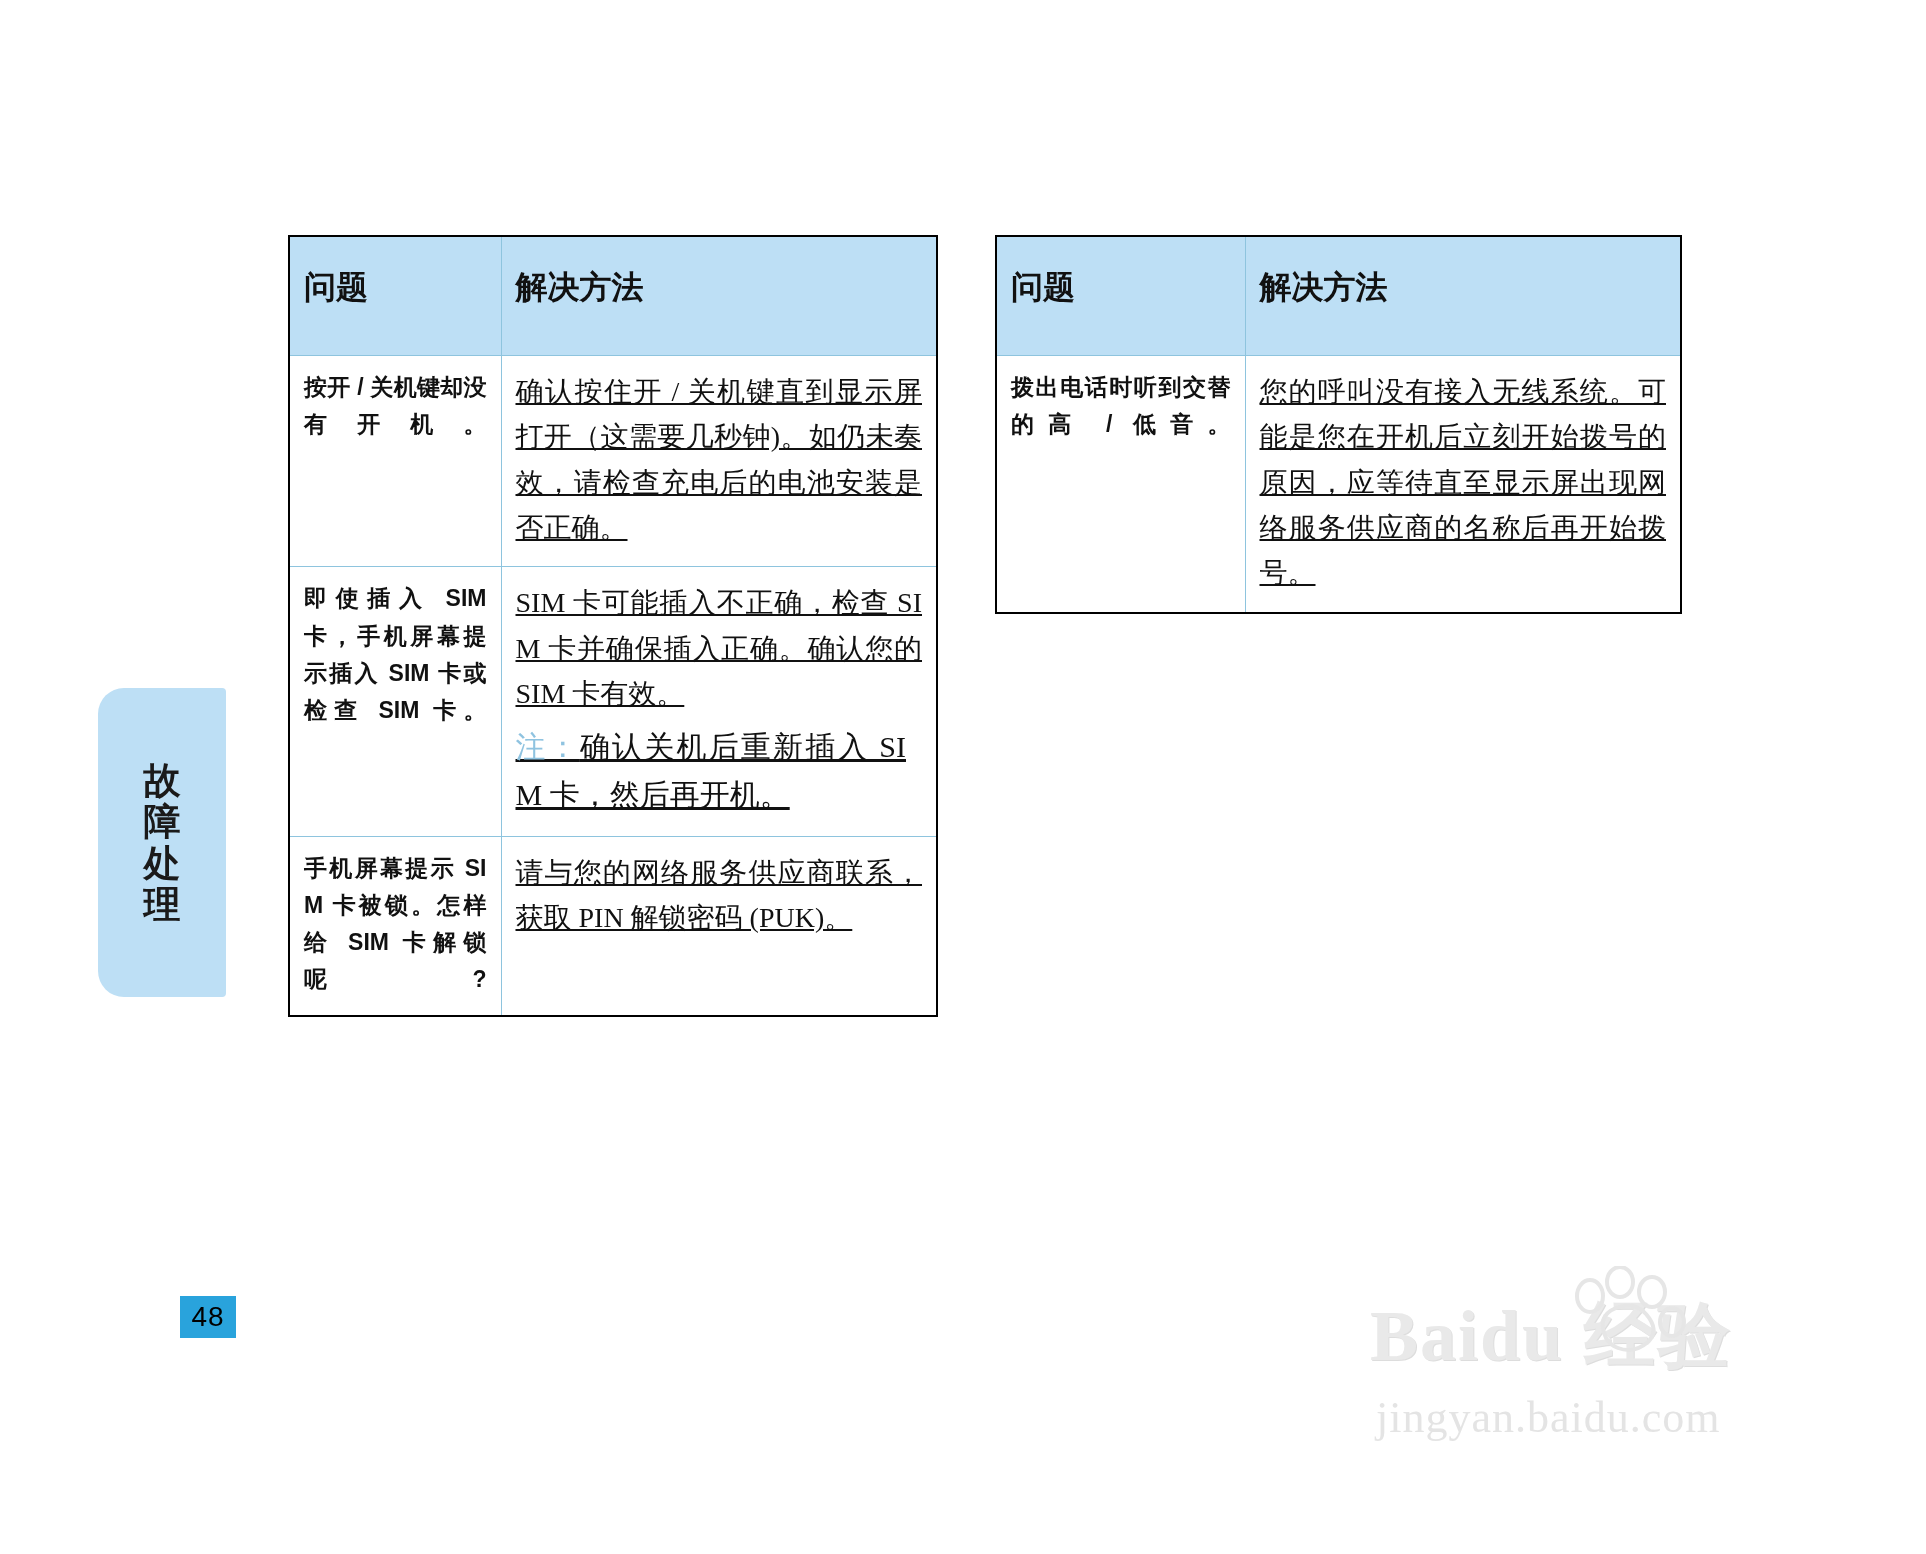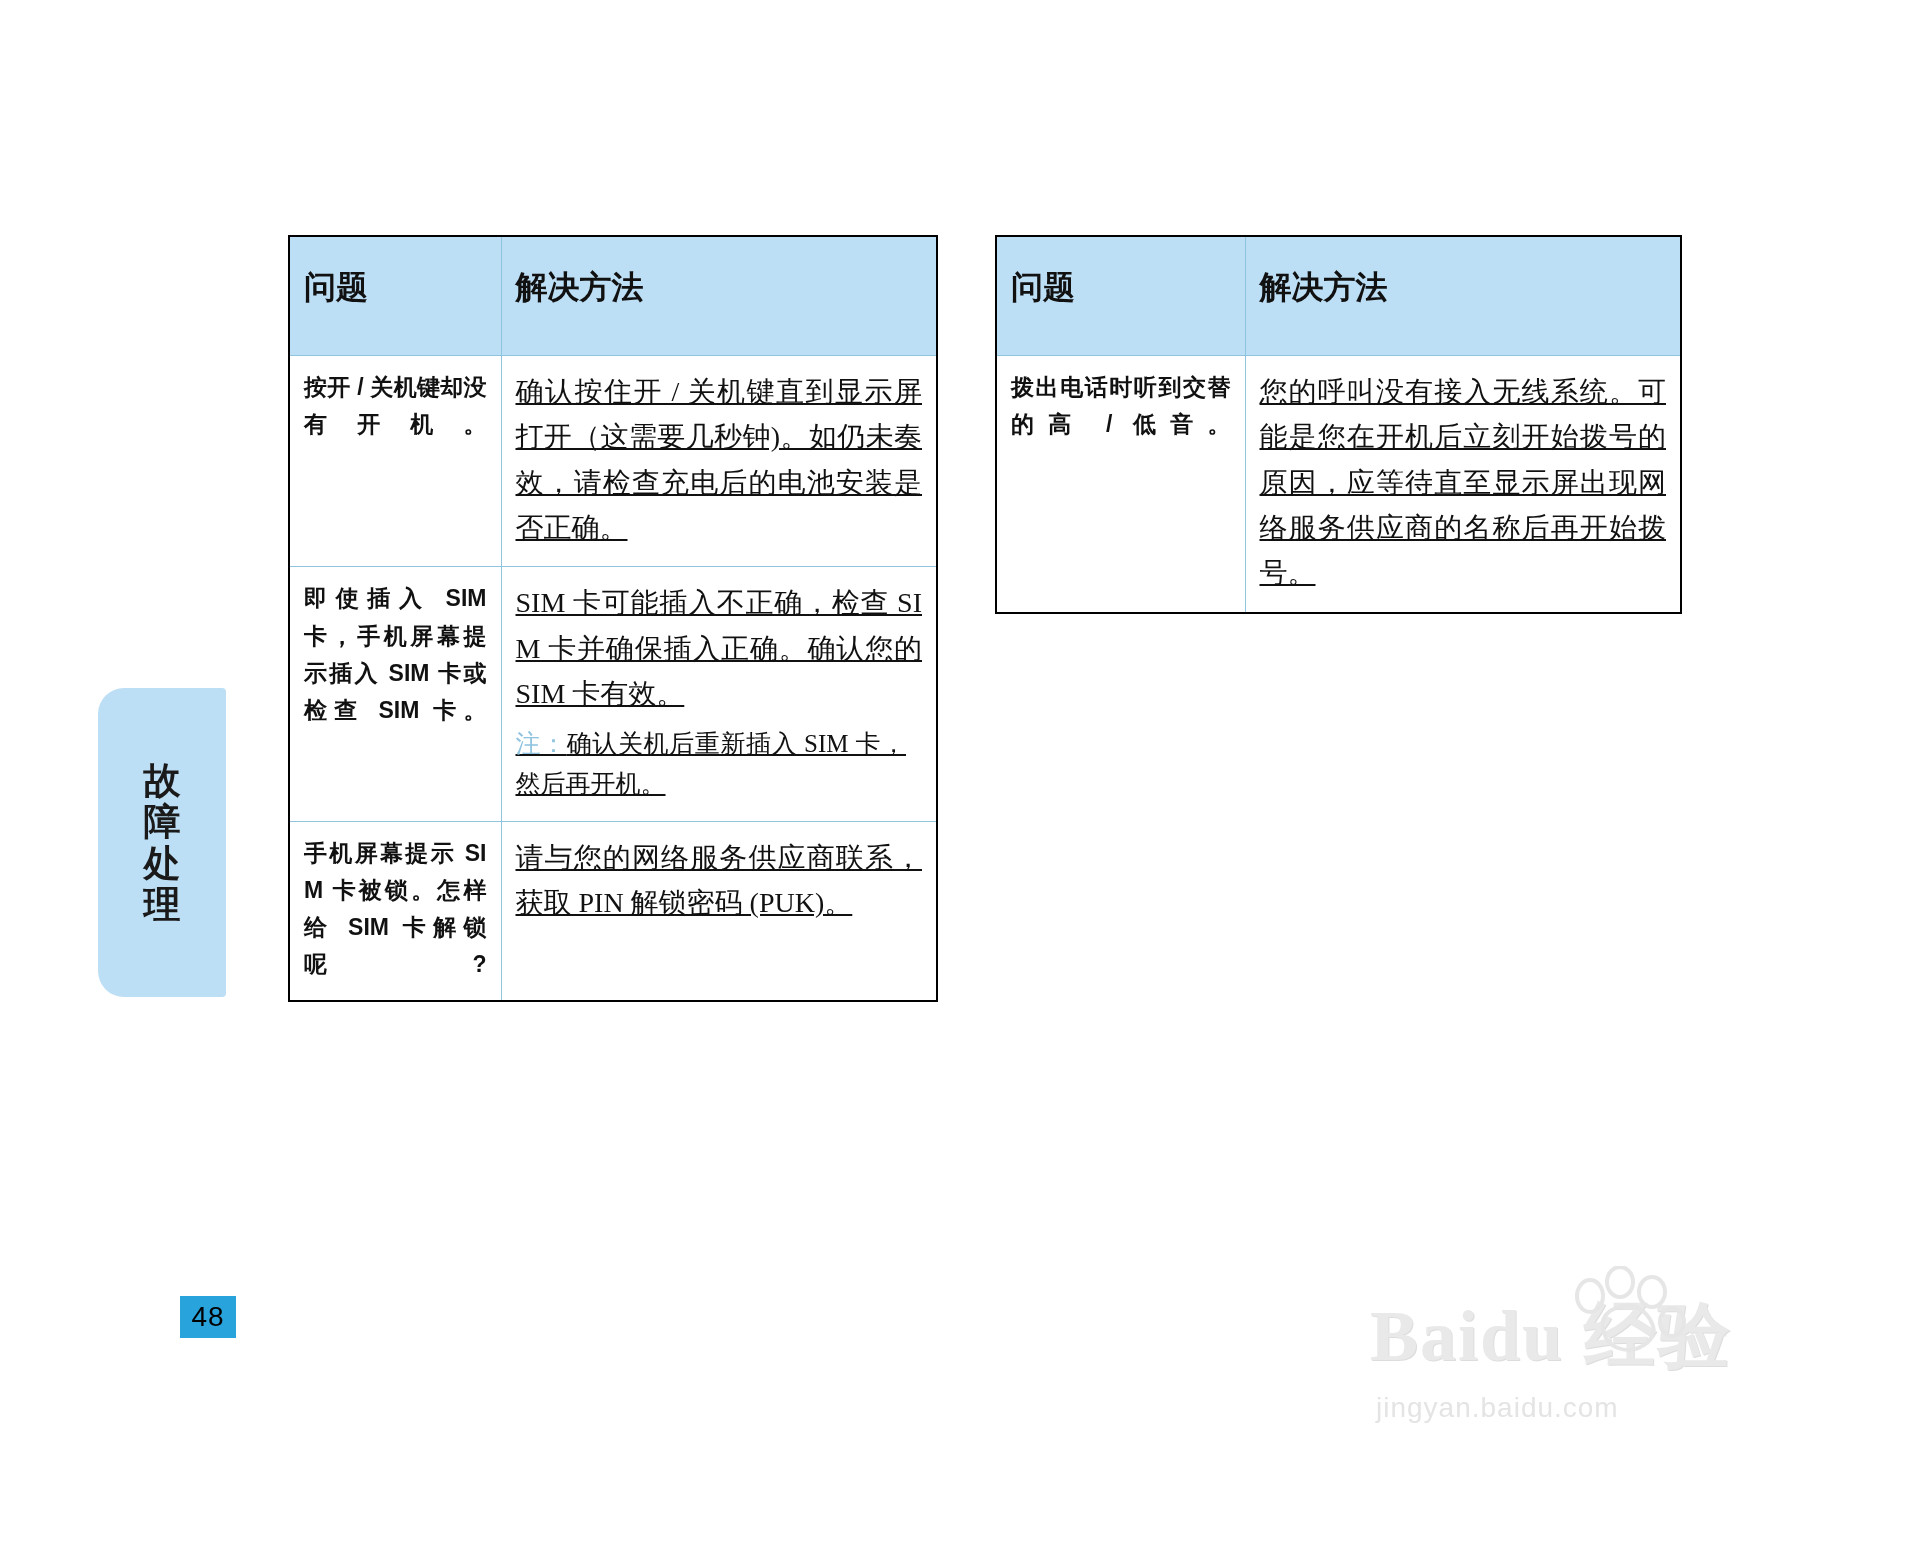--- a/index.html
+++ b/index.html
@@ -99,21 +99,21 @@
     color: #111111;
     text-align: justify;
     text-align-last: justify;
     word-break: break-all;
   }
   .a-cell .lastline { text-align-last: left; }
   .a-para { margin: 0; }
 
   .note-line {
     font-family: "Liberation Serif", serif;
-    font-size: 25px;
+    font-size: 30px;
     line-height: 1.62;
     color: #111111;
     text-align: justify;
     text-align-last: left;
     word-break: break-all;
     margin: 6px 16px 0 0;
   }
   .note-label {
     color: #8fc3e0;
     font-family: "Liberation Sans", sans-serif;
@@ -168,22 +168,22 @@
     position: absolute;
     left: 198px;
     top: -6px;
     width: 120px;
     height: 100px;
   }
   #wm-url {
     position: absolute;
     left: 6px;
     top: 120px;
-    font-family: Liberation Sans, sans-serif;
-    font-size: 28px;
+    font-family: Liberation Serif, serif;
+    font-size: 44px;
     color: #e4e4e4;
     letter-spacing: 1px;
     white-space: nowrap;
   }
 </style>
 </head>
 <body>
 
 <div id="side-tab">
   <div id="side-tab-label">故障处理</div>

